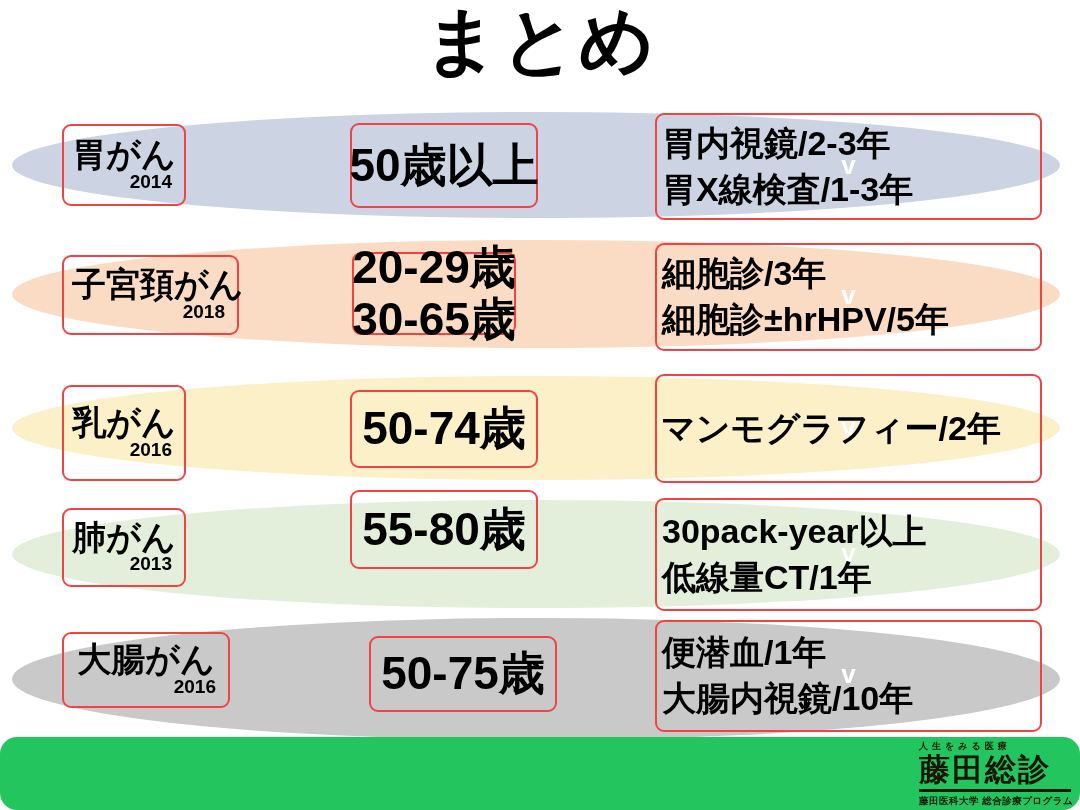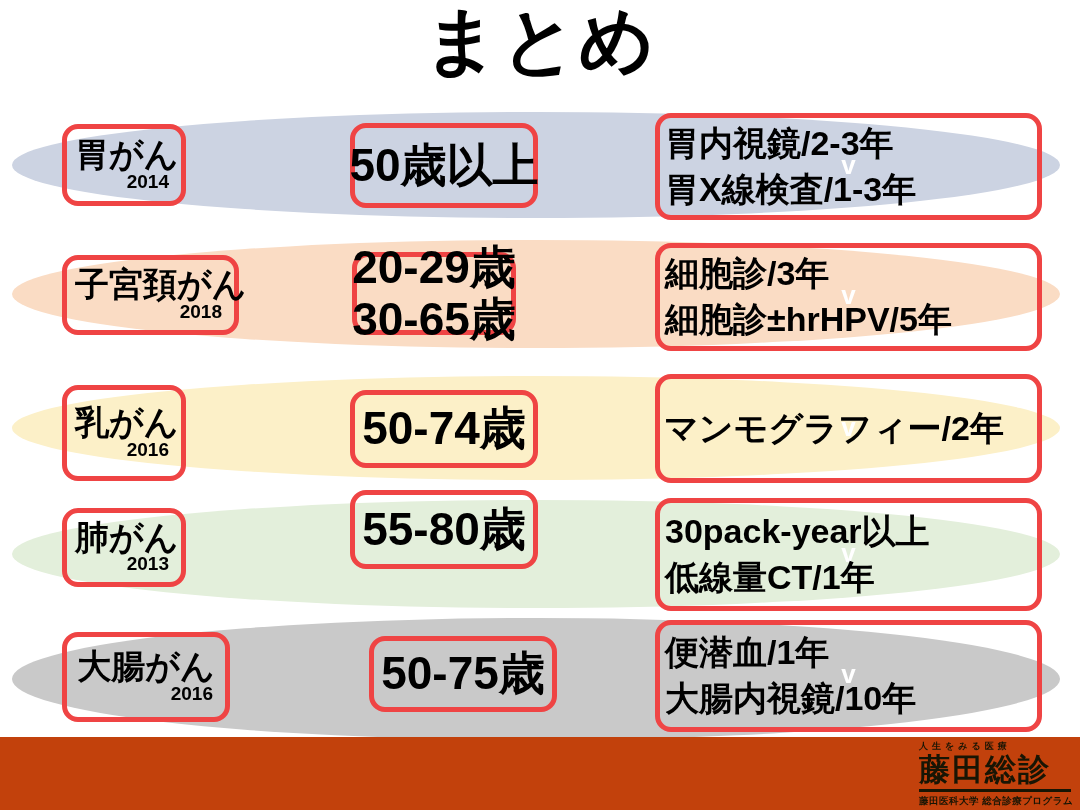--- a/index.html
+++ b/index.html
@@ -1,21 +1,21 @@
 <!DOCTYPE html>
 <html><head>
 <meta charset="utf-8">
 <style>
   html,body{margin:0;padding:0;background:#fff;}
   .slide{position:relative;width:1080px;height:810px;background:#ffffff;overflow:hidden;
          font-family:"Liberation Sans","DejaVu Sans",sans-serif;color:#000;}
   .title{position:absolute;left:0;top:-8px;width:1080px;margin:0;text-align:center;
          font-size:74px;font-weight:900;letter-spacing:2px;}
   .ellipse{position:absolute;left:12px;width:1048px;border-radius:50%;z-index:0;}
-  .box{position:absolute;border:5px solid #ef4444;border-radius:16px;background:transparent;
+  .box{position:absolute;border:2px solid #ef4444;border-radius:9px;background:transparent;
        box-sizing:border-box;display:flex;z-index:2;}
   .left-box{flex-direction:column;justify-content:center;padding:2px 8px;}
   .cancer{font-size:34px;font-weight:800;text-align:center;line-height:1.05;white-space:nowrap;}
   .year{font-size:19px;font-weight:700;text-align:right;padding-right:4px;margin-top:-2px;}
   .mid-box{flex-direction:column;align-items:center;justify-content:center;}
   .age{font-size:46px;font-weight:800;line-height:1.13;white-space:nowrap;}
   .right-box{align-items:center;}
   .method-lines{display:flex;flex-direction:column;padding-left:5px;position:relative;z-index:2;}
   .method{font-size:34px;font-weight:800;line-height:1.34;white-space:nowrap;}
   .chevron{position:absolute;left:50%;top:50%;transform:translate(-50%,-54%);
@@ -91,36 +91,36 @@
   </div>
   <div class="box right-box" style="left:655px;top:498px;width:387px;height:113px">
     <span class="chevron">v</span>
     <div class="method-lines">
       <span class="method">30pack-year以上</span>
       <span class="method">低線量CT/1年</span>
     </div>
   </div>
 
   <div class="ellipse" style="top: 618px; height: 122px; background-color: rgb(201, 201, 201);"></div>
-  <div class="box left-box" style="left:62px;top:632px;width:168px;height:90px">
+  <div class="box left-box" style="left:62px;top:632px;width:168px;height:76px">
     <span class="cancer">大腸がん</span>
     <span class="year">2016</span>
   </div>
   <div class="box mid-box" style="left:369px;top:636px;width:188px;height:76px">
     <span class="age">50-75歳</span>
   </div>
   <div class="box right-box" style="left:655px;top:620px;width:387px;height:112px">
     <span class="chevron">v</span>
     <div class="method-lines">
       <span class="method">便潜血/1年</span>
       <span class="method">大腸内視鏡/10年</span>
     </div>
   </div>
 
-  <div class="footer" style="background-color: #c2410c;">
+  <div class="footer" style="background-color: #22c55e; border-radius: 17px;">
     <div class="logo">
       <span class="logo-tagline">人生をみる医療</span>
       <span class="logo-name">藤田総診</span>
       <hr class="logo-rule">
       <span class="logo-subtitle">藤田医科大学 総合診療プログラム</span>
     </div>
   </div>
 </div>
 
 </body></html>

